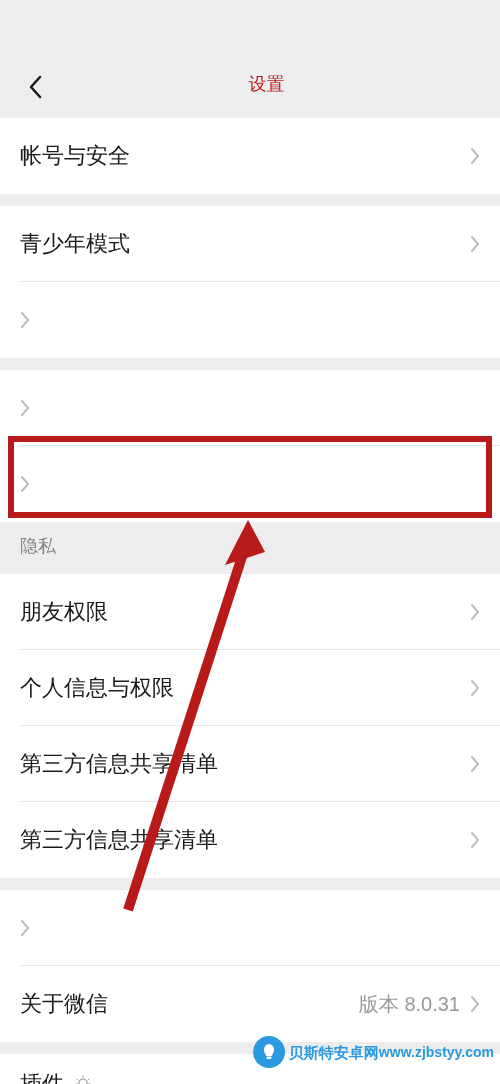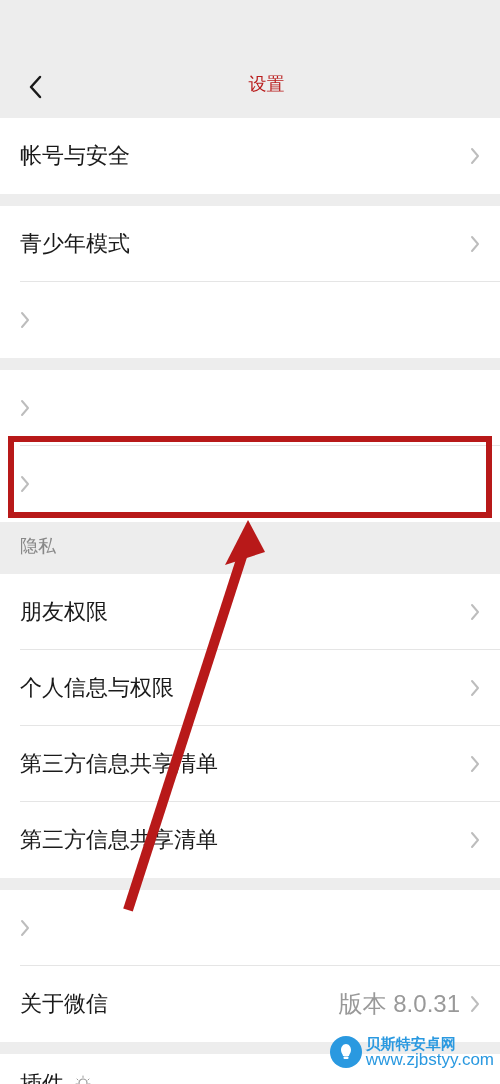--- a/index.html
+++ b/index.html
@@ -65,21 +65,21 @@
       bottom: 0;
       height: 1px;
       background: #e5e5e5;
     }
     .item-label {
       flex: 1;
       font-size: 22px;
       color: #1a1a1a;
     }
     .item-value {
-      font-size: 24px;
+      font-size: 20px;
       color: #999;
       margin-right: 10px;
     }
     .chevron {
       width: 10px;
       height: 18px;
     }
     .chevron svg {
       width: 100%;
       height: 100%;
@@ -144,31 +144,32 @@
       align-items: center;
       justify-content: center;
       margin-right: 4px;
     }
     .watermark-circle svg {
       width: 20px;
       height: 20px;
     }
     .watermark-text {
       display: flex;
-      flex-direction: column;
+      flex-direction: row;
       line-height: 1;
     }
     .watermark-title {
       font-size: 15px;
       color: #2a99e0;
       font-weight: bold;
     }
     .watermark-url {
-      font-size: 17px;
+      font-size: 14px;
       color: #2a99e0;
+      font-weight: bold;
     }
   </style>
 </head>
 <body>
 
 <div class="header">
   <div class="back-btn">
     <svg viewBox="0 0 14 24">
       <path d="M12 2 L3 12 L12 22" stroke="#1a1a1a" stroke-width="2.5" fill="none" stroke-linecap="round" stroke-linejoin="round"></path>
     </svg>

